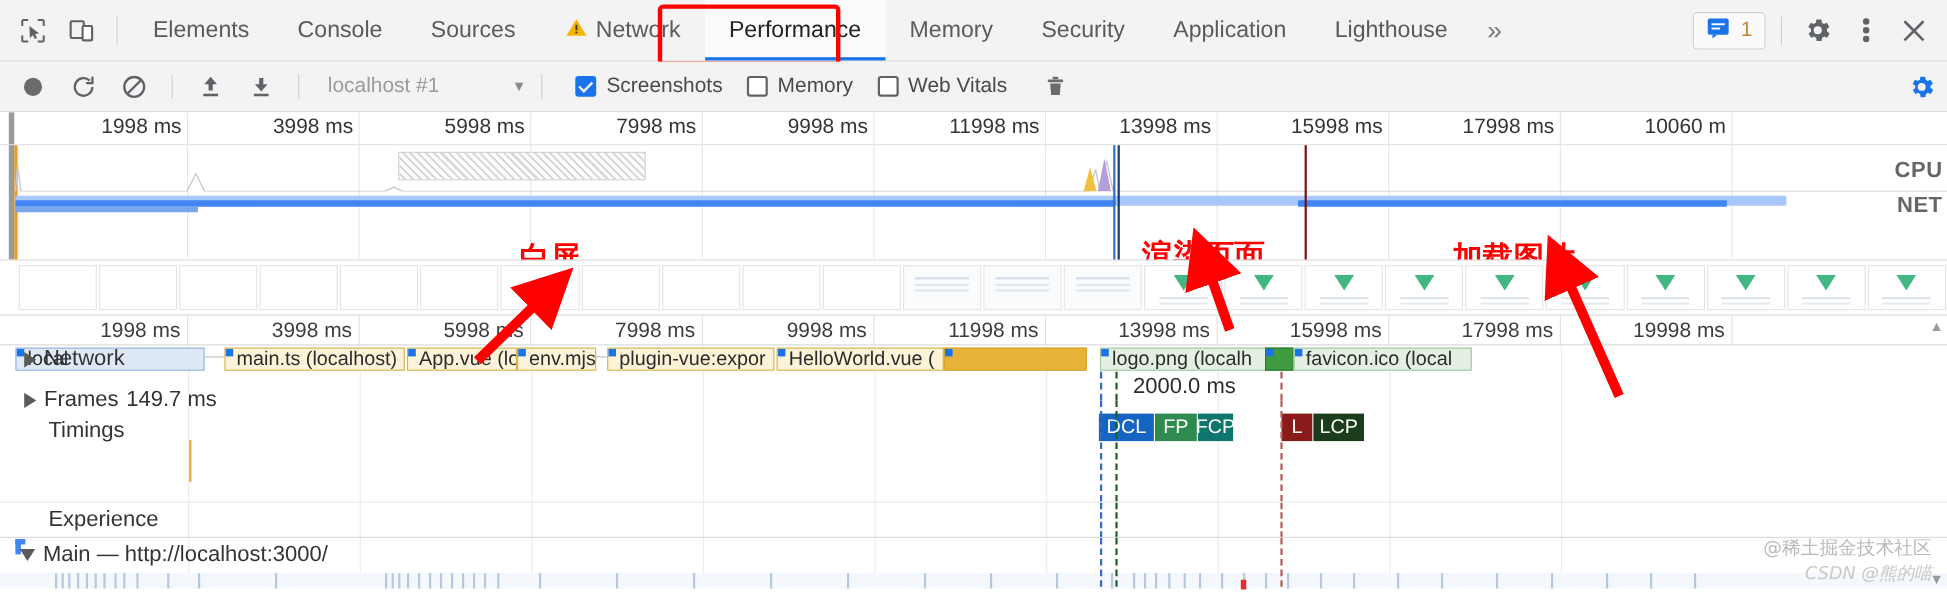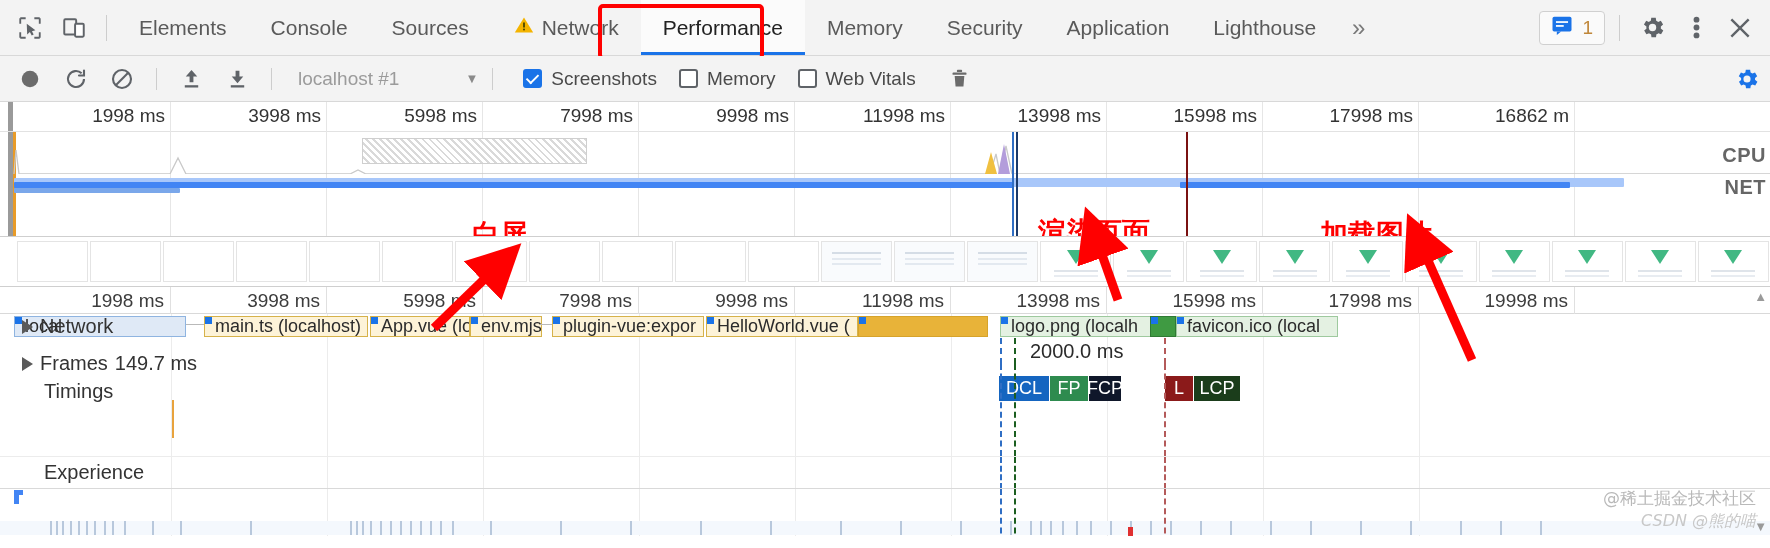--- a/index.html
+++ b/index.html
@@ -506,21 +506,21 @@
     <div class="ov-tick" style="left:951px;width:156px">
         <span>13998 ms</span>
       </div>
     <div class="ov-tick" style="left:1107px;width:156px">
         <span>15998 ms</span>
       </div>
     <div class="ov-tick" style="left:1263px;width:156px">
         <span>17998 ms</span>
       </div>
     <div class="ov-tick" style="left:1419px;width:156px">
-        <span>16862 m</span>
+        <span>10060 m</span>
       </div>
   </div>
 
   <div class="ov-cpu-band">
     <div class="hatch" style="left:362px; width:225px;"></div>
 
     <svg width="1770" height="42" style="position:absolute;left:0;top:0">
       <path d="M14,42 L16,18 L19,42 L170,42 L178,26 L186,42 L350,42 L358,38 L366,42 L990,42 L996,22 L1000,42 L1006,14 L1012,42 L1770,42" fill="none" stroke="#c9c9c9" stroke-width="1.3"></path>
       <path d="M998,42 L1004,12 L1010,42 Z" fill="#b39ddb"></path>
       <path d="M985,42 L991,20 L997,42 Z" fill="#f0c040"></path>
@@ -670,21 +670,21 @@
     <div class="row-label" style="top:16px; left:44px;">
       <span>Timings</span>
     </div>
 
     <div class="timing-badge" style="left:999px; top:12px; width:50px; background:#1565c0;">
       <span>DCL</span>
     </div>
     <div class="timing-badge" style="left:1050px; top:12px; width:38px; background:#2e8b4f;">
       <span>FP</span>
     </div>
-    <div class="timing-badge" style="left:1089px; top:12px; width:32px; background:#0f172a;">
+    <div class="timing-badge" style="left:1089px; top:12px; width:32px; background:#0f766e;">
       <span>FCP</span>
     </div>
     <div class="timing-badge" style="left:1165px; top:12px; width:28px; background:#8b1a1a;">
       <span>L</span>
     </div>
     <div class="timing-badge" style="left:1194px; top:12px; width:46px; background:#1b3d1b;">
       <span>LCP</span>
     </div>
 
     <div class="dash-line" style="left:1000px; top:0px; height:92px; border-left-color:#2f6ec4;"></div>
@@ -698,20 +698,24 @@
     <div class="row-label" style="top:4px; left:44px;">
       <span>Experience</span>
     </div>
     <div class="dash-line" style="left:1000px; top:0px; height:32px; border-left-color:#2f6ec4;"></div>
     <div class="dash-line" style="left:1014px; top:0px; height:32px; border-left-color:#1b5e20;"></div>
     <div class="dash-line" style="left:1164px; top:0px; height:32px; border-left-color:#b45a5a;"></div>
   </div>
 
   <div class="track-row" style="height:54px; border-top:1px solid #d9d9d9;">
     <div class="blue-bracket" style="left:14px; top:1px; height:14px;"></div>
+    <div class="row-label" style="top:4px; left:18px;">
+      <span class="tri-down"></span>
+      <span>Main — http://localhost:3000/</span>
+    </div>
 
     <div class="main-strip" style="top:32px;">
       <div class="main-tick" style="left:50px"></div>
         <div class="main-tick" style="left:56px"></div>
       <div class="main-tick" style="left:62px"></div>
         <div class="main-tick" style="left:70px"></div>
       <div class="main-tick" style="left:78px"></div>
         <div class="main-tick" style="left:86px"></div>
       <div class="main-tick" style="left:94px"></div>
         <div class="main-tick" style="left:104px"></div>

